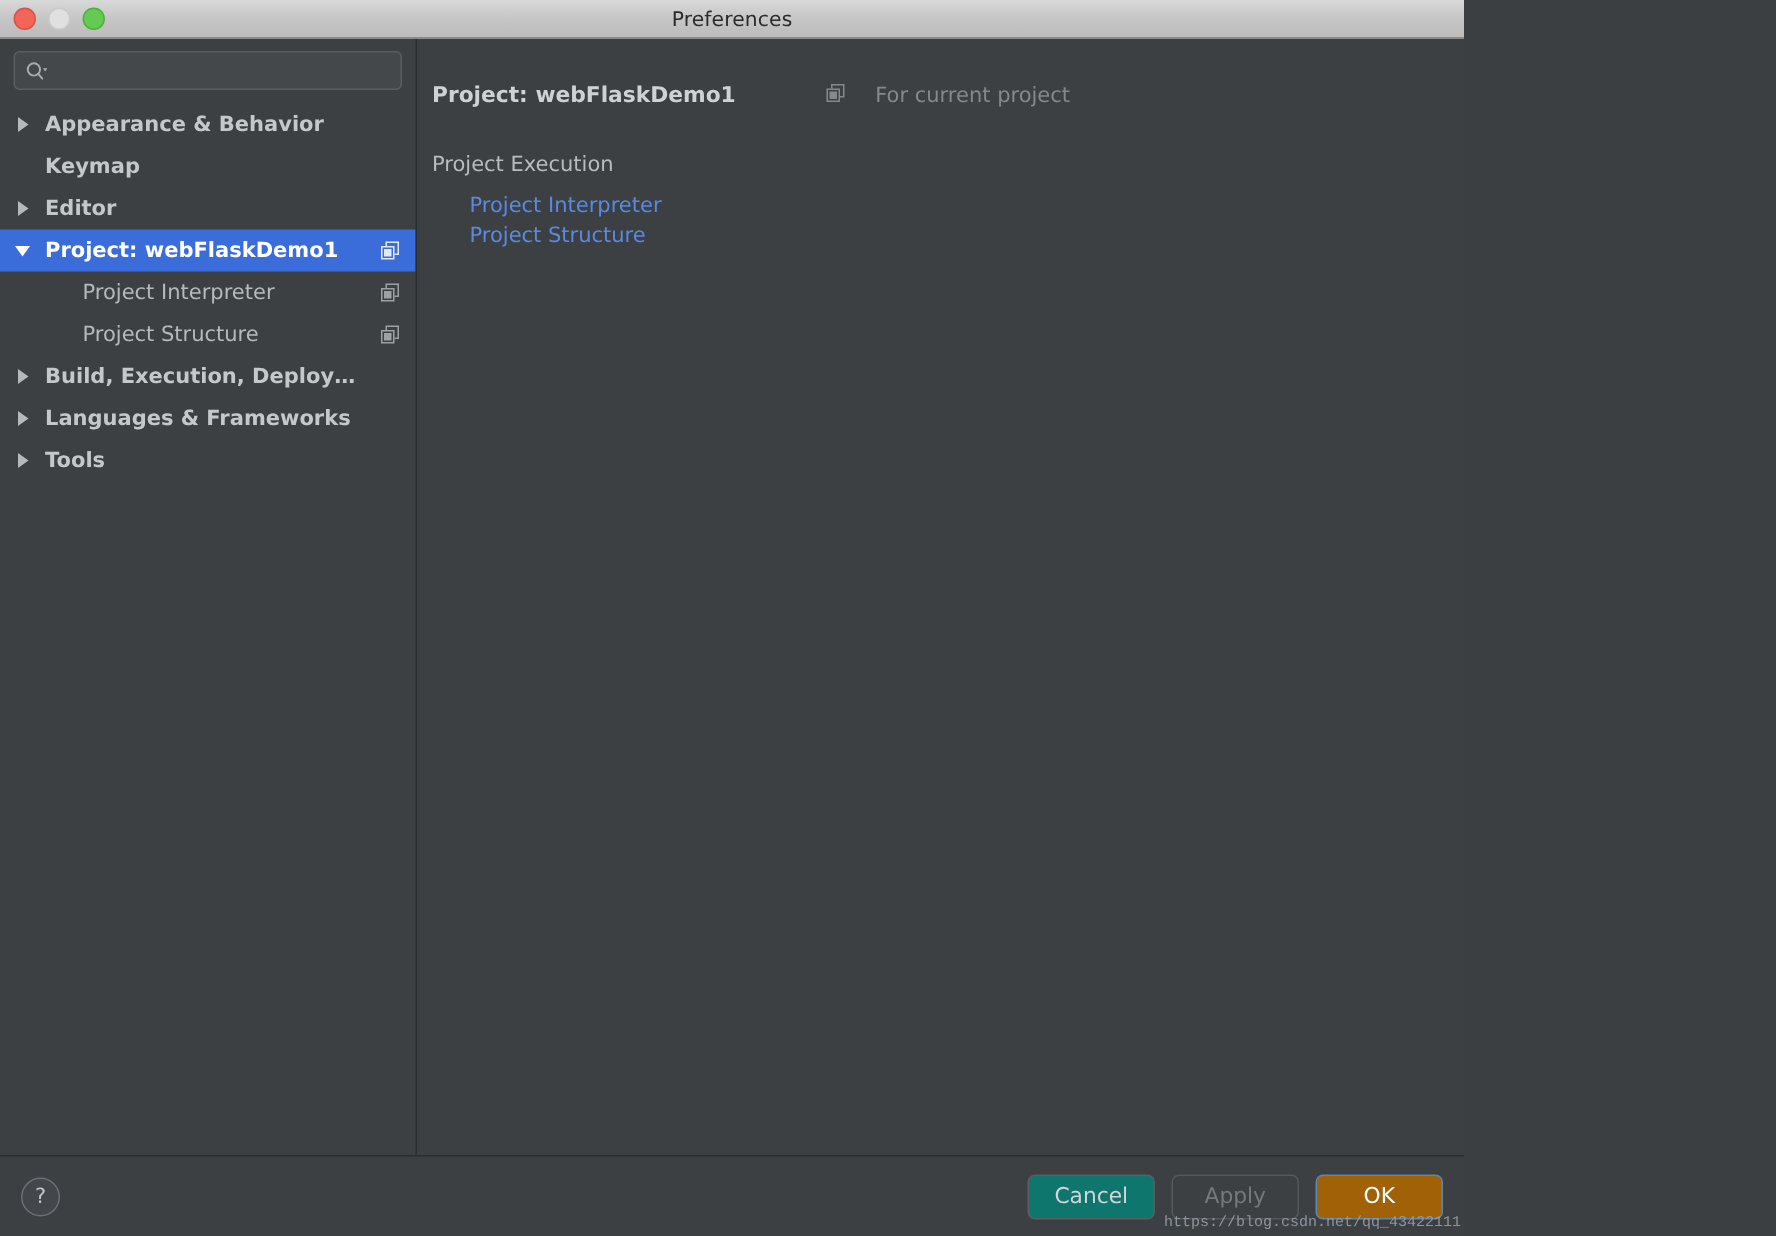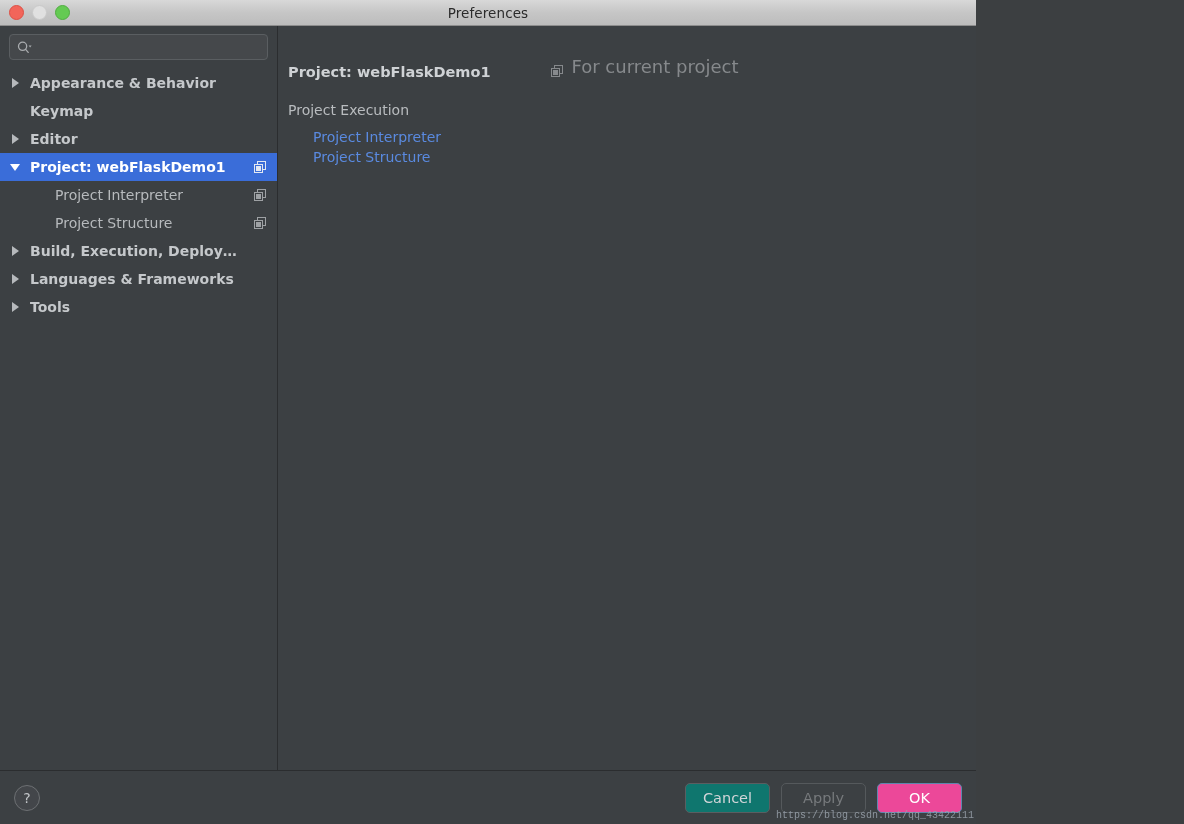--- a/index.html
+++ b/index.html
@@ -212,25 +212,25 @@
     height: 22px;
   }
   .content-title {
     font-size: 14.5px;
     font-weight: bold;
     color: #cfd2d5;
     white-space: nowrap;
   }
   .scope-note {
     display: flex;
-    align-items: flex-end;
-    gap: 9px;
+    align-items: flex-start;
+    gap: 21px;
     margin-left: 60px;
     color: #86898c;
-    font-size: 18px;
+    font-size: 14px;
     white-space: nowrap;
   }
   .scope-note .copy-icon i { border-color: #86898c; }
   .scope-note .copy-icon i.front::after { background: #86898c; }
 
   .section-label {
     margin-top: 24px;
     font-size: 14px;
     color: #b9bcbf;
   }
@@ -295,21 +295,21 @@
     background: #0f766e;
     color: #d2d5d8;
   }
   .btn.disabled {
     background: transparent;
     color: #76797c;
     border-color: #55595c;
     cursor: default;
   }
   .btn.primary {
-    background: #ec4899;
+    background: #a16207;
     border: 1px solid #5e87ae;
     color: #ffffff;
   }
   .watermark {
     position: absolute;
     right: 2px;
     bottom: 3px;
     font-size: 10px;
     color: #9aa3ad;
     opacity: 0.85;

